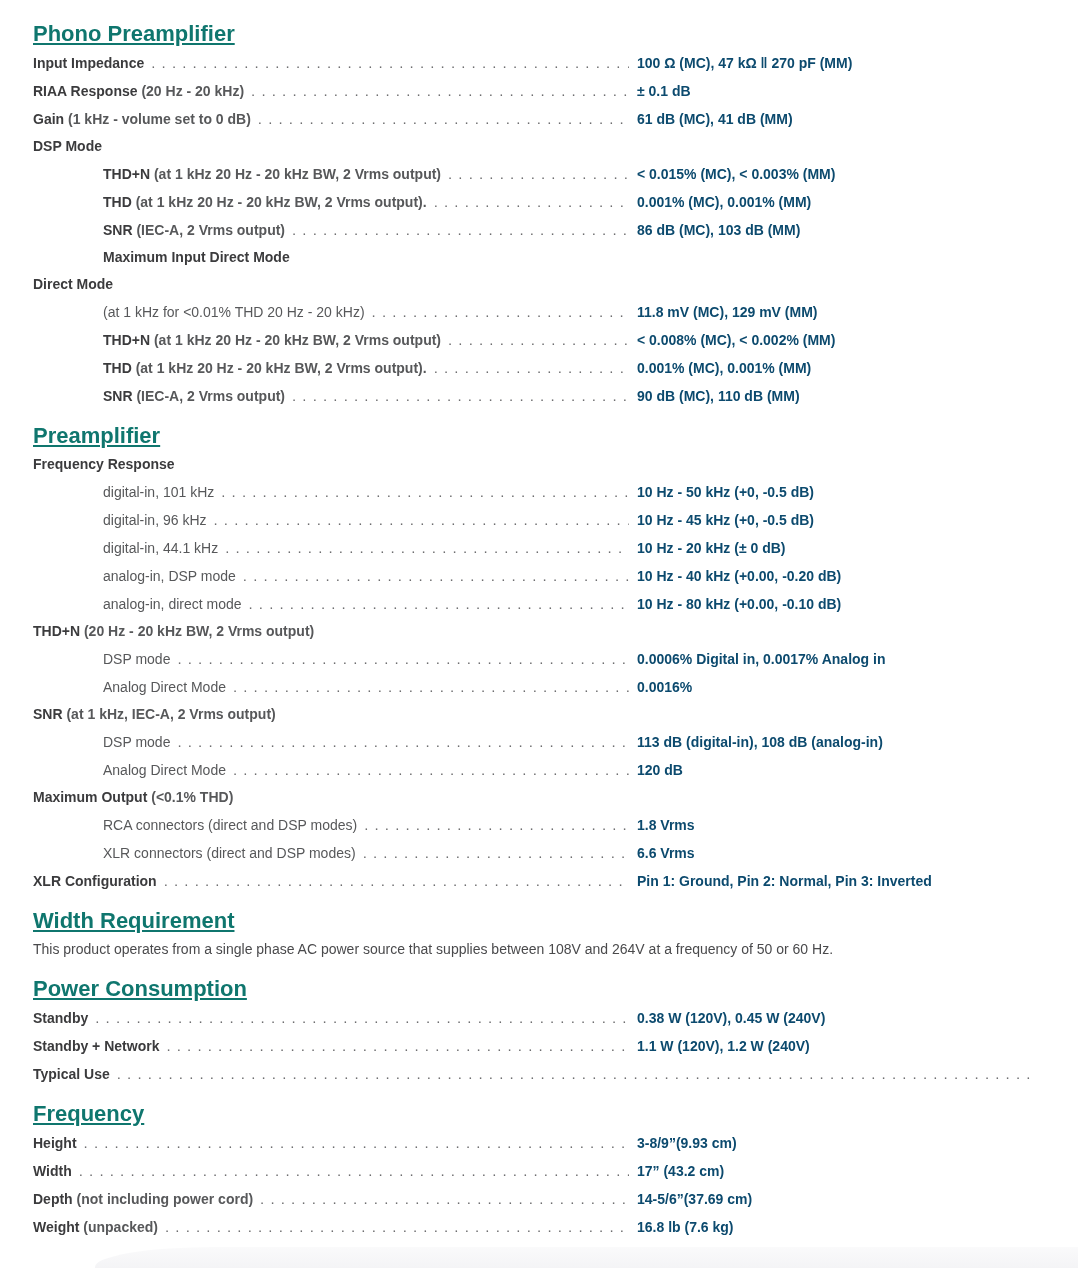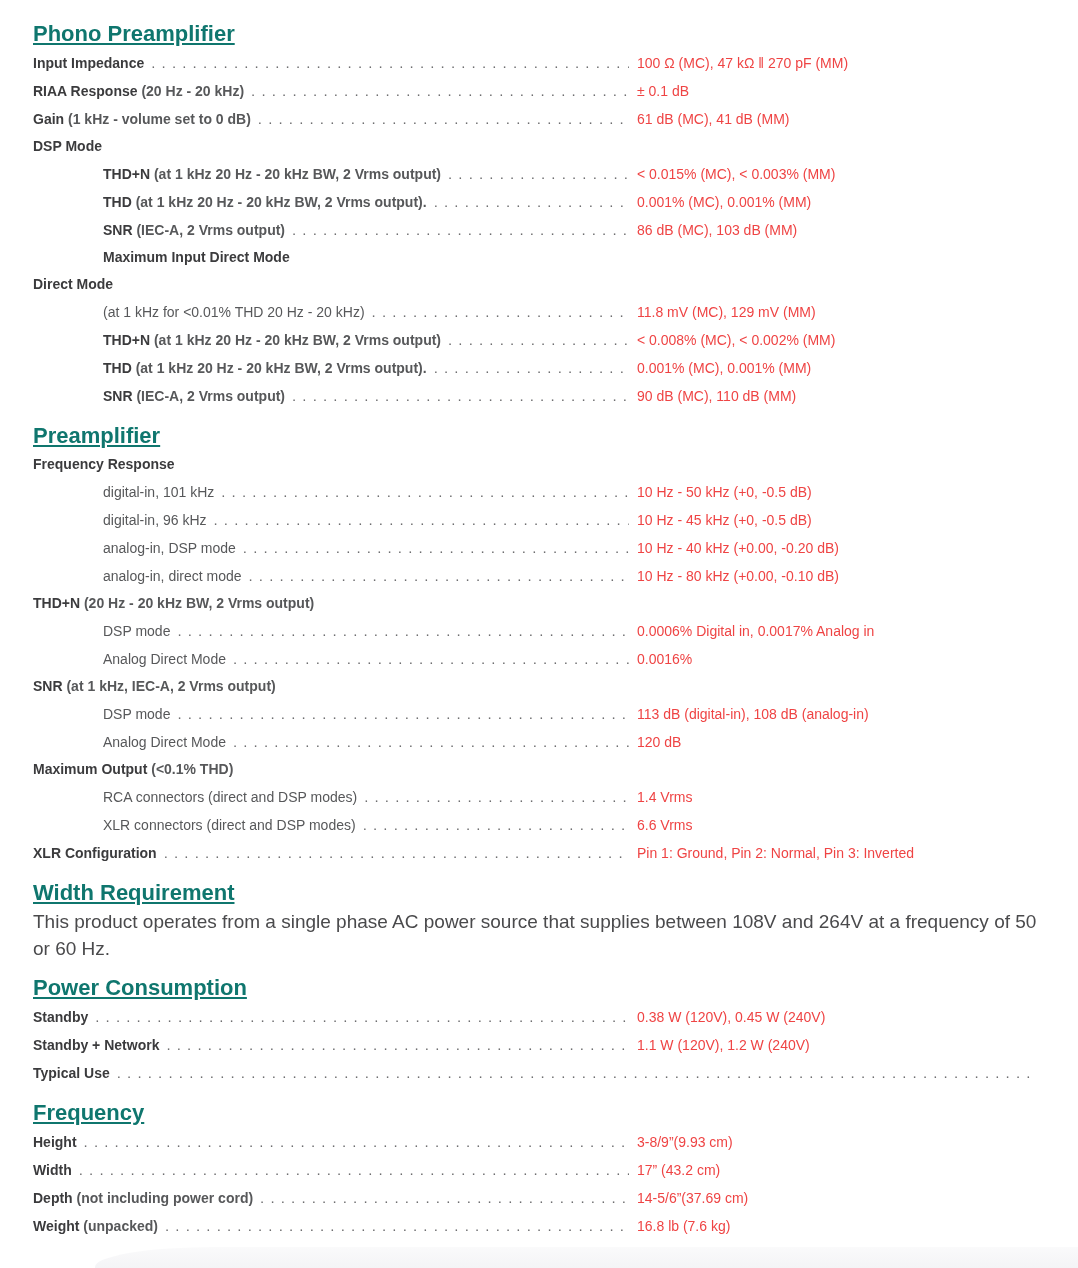--- a/index.html
+++ b/index.html
@@ -43,25 +43,25 @@
     min-width: 0;
     font-size: 15px;
   }
   .leader::after {
     content: ". . . . . . . . . . . . . . . . . . . . . . . . . . . . . . . . . . . . . . . . . . . . . . . . . . . . . . . . . . . . . . . . . . . . . . . . . . . . . . . . . . . . . . . . . . . .";
     letter-spacing: 1px;
   }
   .value {
     flex: 0 0 408px;
     white-space: nowrap;
-    color: #ef4444;
-    font-weight: 400;
+    color: #0c4a6e;
+    font-weight: 700;
   }
   .section-paragraph {
-    font-size: 19px;
+    font-size: 14px;
     line-height: 27px;
     color: #4A4A4C;
   }
   .bottom-strip {
     position: absolute;
     bottom: 0;
     left: 95px;
     right: 0;
     height: 21px;
     background: linear-gradient(180deg, #fafafb 0%, #f4f4f6 100%);
@@ -143,20 +143,25 @@
         <span class="labelwrap"><span class="lbl-plain">digital-in, 101 kHz</span></span>
         <span class="leader"></span>
         <span class="value">10 Hz - 50 kHz (+0, -0.5 dB)</span>
       </div>
       <div class="spec-row indent">
         <span class="labelwrap"><span class="lbl-plain">digital-in, 96 kHz</span></span>
         <span class="leader"></span>
         <span class="value">10 Hz - 45 kHz (+0, -0.5 dB)</span>
       </div>
       <div class="spec-row indent">
+        <span class="labelwrap"><span class="lbl-plain">digital-in, 44.1 kHz</span></span>
+        <span class="leader"></span>
+        <span class="value">10 Hz - 20 kHz (± 0 dB)</span>
+      </div>
+      <div class="spec-row indent">
         <span class="labelwrap"><span class="lbl-plain">analog-in, DSP mode</span></span>
         <span class="leader"></span>
         <span class="value">10 Hz - 40 kHz (+0.00, -0.20 dB)</span>
       </div>
       <div class="spec-row indent">
         <span class="labelwrap"><span class="lbl-plain">analog-in, direct mode</span></span>
         <span class="leader"></span>
         <span class="value">10 Hz - 80 kHz (+0.00, -0.10 dB)</span>
       </div>
       <div class="spec-row">
@@ -184,21 +189,21 @@
         <span class="labelwrap"><span class="lbl-plain">Analog Direct Mode</span></span>
         <span class="leader"></span>
         <span class="value">120 dB</span>
       </div>
       <div class="spec-row">
         <span class="labelwrap"><span class="lbl-bold">Maximum Output</span><span class="lbl-note"> (&lt;0.1% THD)</span></span>
       </div>
       <div class="spec-row indent">
         <span class="labelwrap"><span class="lbl-plain">RCA connectors (direct and DSP modes)</span></span>
         <span class="leader"></span>
-        <span class="value">1.4 Vrms</span>
+        <span class="value">1.8 Vrms</span>
       </div>
       <div class="spec-row indent">
         <span class="labelwrap"><span class="lbl-plain">XLR connectors (direct and DSP modes)</span></span>
         <span class="leader"></span>
         <span class="value">6.6 Vrms</span>
       </div>
       <div class="spec-row">
         <span class="labelwrap"><span class="lbl-bold">XLR Configuration</span></span>
         <span class="leader"></span>
         <span class="value">Pin 1: Ground, Pin 2: Normal, Pin 3: Inverted</span>

